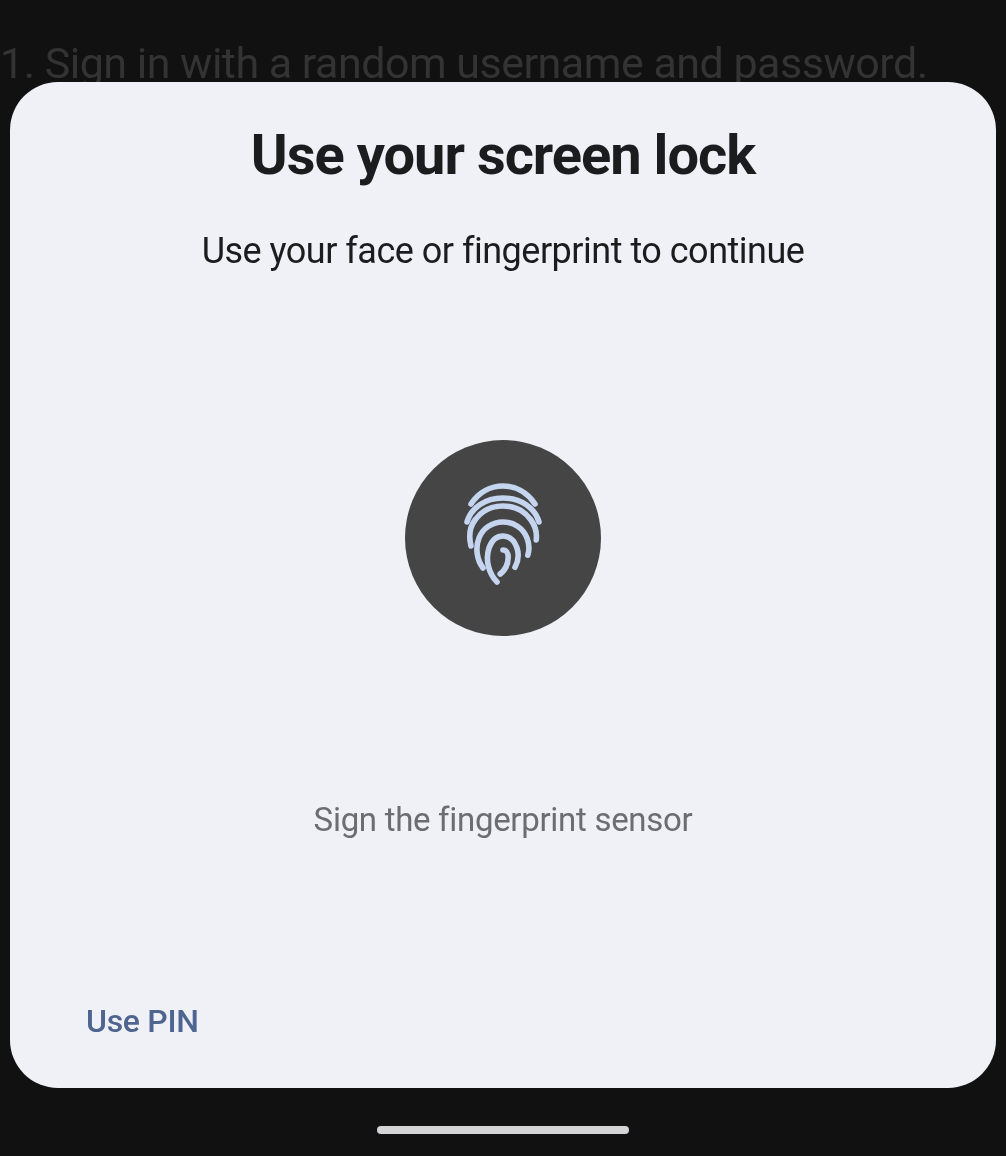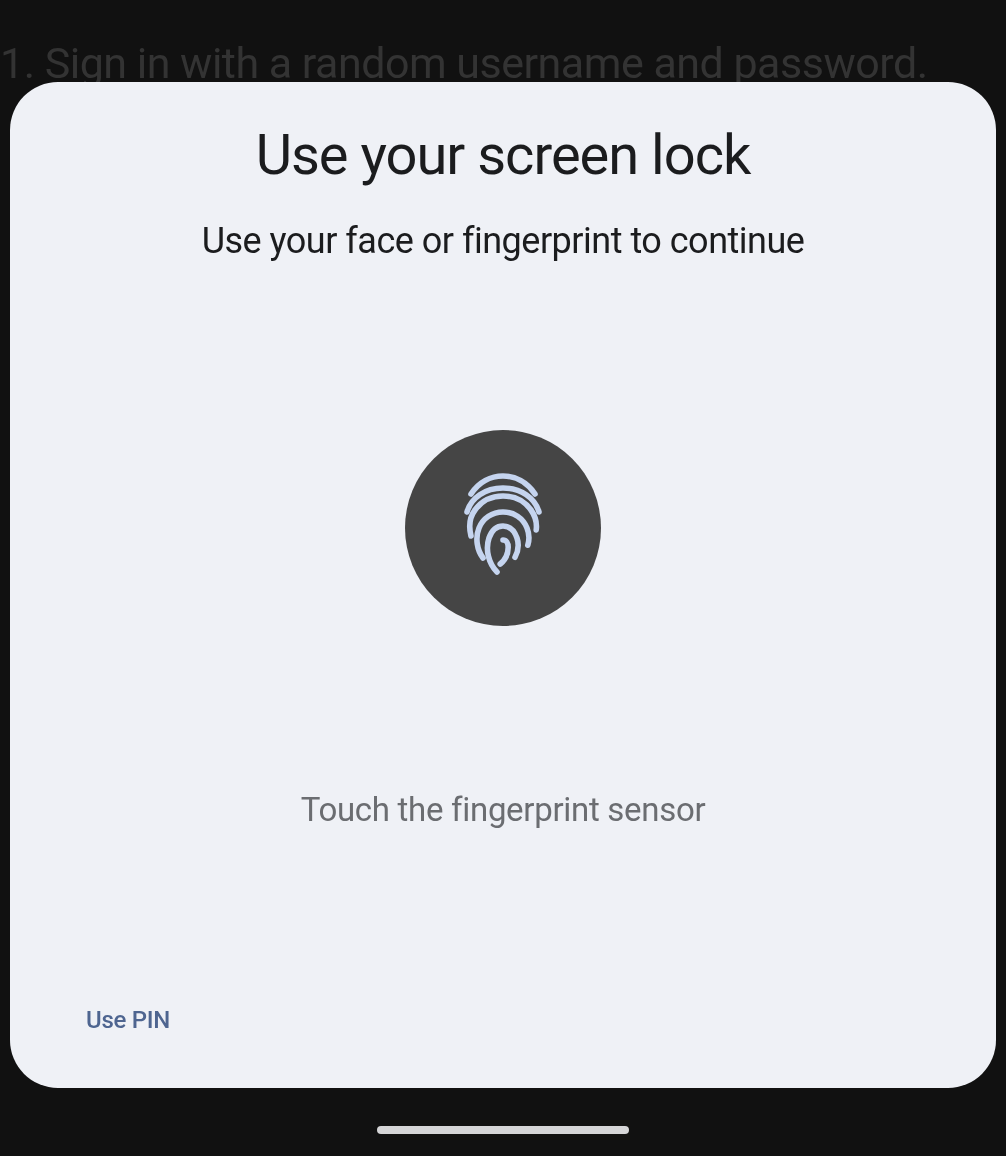--- a/index.html
+++ b/index.html
@@ -28,25 +28,25 @@
       bottom: 68px;
       background: #eff1f6;
       border-radius: 48px;
       display: flex;
       flex-direction: column;
       align-items: center;
       padding-top: 40px;
     }
     .title {
       font-size: 56px;
-      font-weight: 400;
+      font-weight: 700;
       color: #1b1c1e;
       text-align: center;
       letter-spacing: -1px;
-      margin-bottom: 32px;
+      margin-bottom: 42px;
     }
     .subline1 {
       font-size: 36px;
       font-weight: 400;
       color: #1b1c1e;
       text-align: right;
       letter-spacing: -0.5px;
       margin-bottom: 36px;
     }
     .subline2 {
@@ -73,22 +73,22 @@
     .hint {
       margin-top: 164px;
       font-size: 33px;
       color: #6b6d71;
       font-weight: 400;
       letter-spacing: -0.3px;
     }
     .use-pin {
       position: absolute;
       left: 76px;
-      bottom: 54px;
-      font-size: 24px;
+      bottom: 48px;
+      font-size: 32px;
       font-weight: 500;
       color: #4e6590;
       cursor: pointer;
       letter-spacing: -0.3px;
       background: none;
       border: none;
       font-family: inherit;
     }
     .nav-bar {
       position: absolute;
@@ -116,18 +116,18 @@
         <path d="M4 5.5 C6 2.5 9 1 12 1 C15 1 18 2.5 20 5.5"></path>
         <path d="M3 10 C4 6.5 7.5 4 12 4 C16.5 4 20 6.5 21 10"></path>
         <path d="M4 16 C3.5 14 3.5 11.5 5 9.5 C6.8 7 9.2 6 12 6 C14.8 6 17.2 7 19 9.5 C20.2 11.2 20.5 13 20.3 14.5"></path>
         <path d="M7 21.5 C5.5 19.5 5 16.5 6 14 C7 11.5 9.3 10 12 10 C14.7 10 17 11.5 18 14 C18.6 15.5 18.6 17 18.2 18.3"></path>
         <path d="M10.5 25 C8.5 23 7.5 19.5 8.5 16.5 C9.2 14.5 10.5 13.5 12 13.5 C13.5 13.5 14.8 14.5 15.5 16.5 C16 18 15.8 19.8 15 21.3"></path>
         <path d="M12 17 C12.8 17 13.3 17.8 13.3 18.8 C13.3 20.3 12.5 22 11.3 23"></path>
       </svg>
     </span>
   </div>
 
-  <div class="hint">Touch the fingerprint sensor</div>
+  <div class="hint">Sign the fingerprint sensor</div>
 
   <button class="use-pin">Use PIN</button>
 </div>
 
 <div class="nav-bar"></div>
 
 </body></html>

